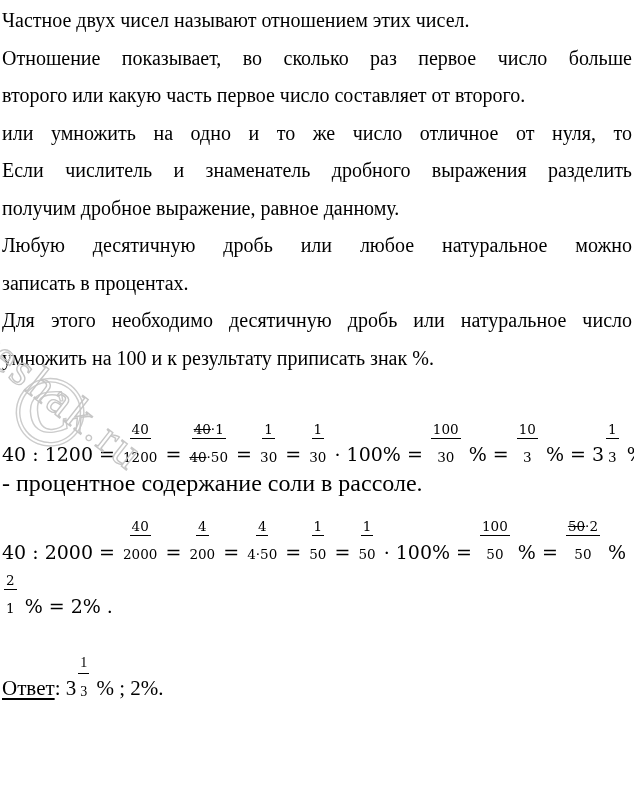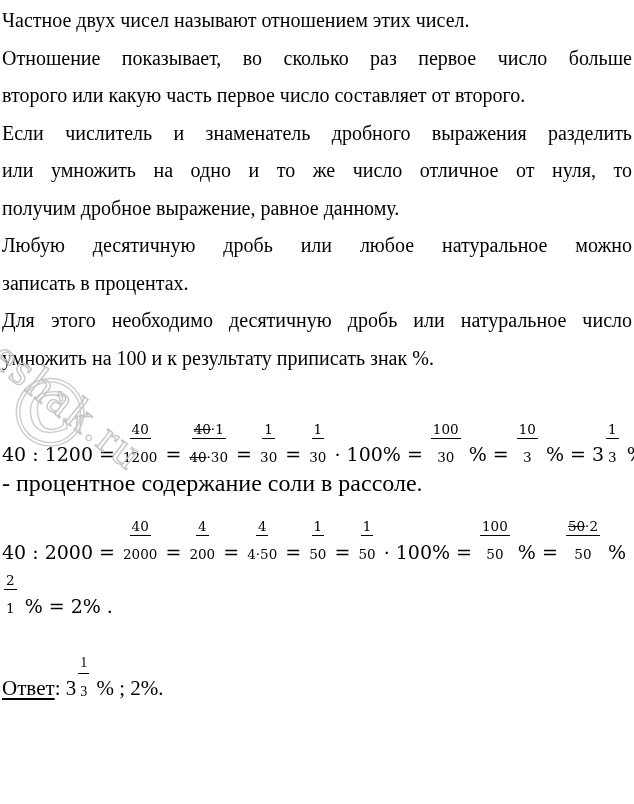--- a/index.html
+++ b/index.html
@@ -57,40 +57,40 @@
   }
 </style>
 </head>
 <body>
 
 <div class="doc">
   <div id="paragraphs">
       <div class="jline jlast">Частное двух чисел называют отношением этих чисел.</div>
       <div class="jline">Отношение показывает, во сколько раз первое число больше</div>
       <div class="jline jlast">второго или какую часть первое число составляет от второго.</div>
+      <div class="jline">или умножить на одно и то же число отличное от нуля, то</div>
       <div class="jline">Если числитель и знаменатель дробного выражения разделить</div>
-      <div class="jline">или умножить на одно и то же число отличное от нуля, то</div>
       <div class="jline jlast">получим дробное выражение, равное данному.</div>
       <div class="jline">Любую десятичную дробь или любое натуральное можно</div>
       <div class="jline jlast">записать в процентах.</div>
       <div class="jline">Для этого необходимо десятичную дробь или натуральное число</div>
       <div class="jline jlast">умножить на 100 и к результату приписать знак %.</div>
     </div>
 
   <div id="eq1" class="math">
       <div class="math-line">
         <span class="mtext">40 : 1200 = </span>
         <span class="frac">
           <span class="num"><span>40</span></span>
           <span class="den"><span>1200</span></span>
         </span>
         <span class="mtext"> = </span>
         <span class="frac">
           <span class="num"><span class="strike">40</span><span>·1</span></span>
-          <span class="den"><span class="strike">40</span><span>·30</span></span>
+          <span class="den"><span class="strike">40</span><span>·50</span></span>
         </span>
         <span class="mtext"> = </span>
         <span class="frac">
           <span class="num"><span>1</span></span>
           <span class="den"><span>30</span></span>
         </span>
         <span class="mtext"> = </span>
         <span class="frac">
           <span class="num"><span>1</span></span>
           <span class="den"><span>30</span></span>

